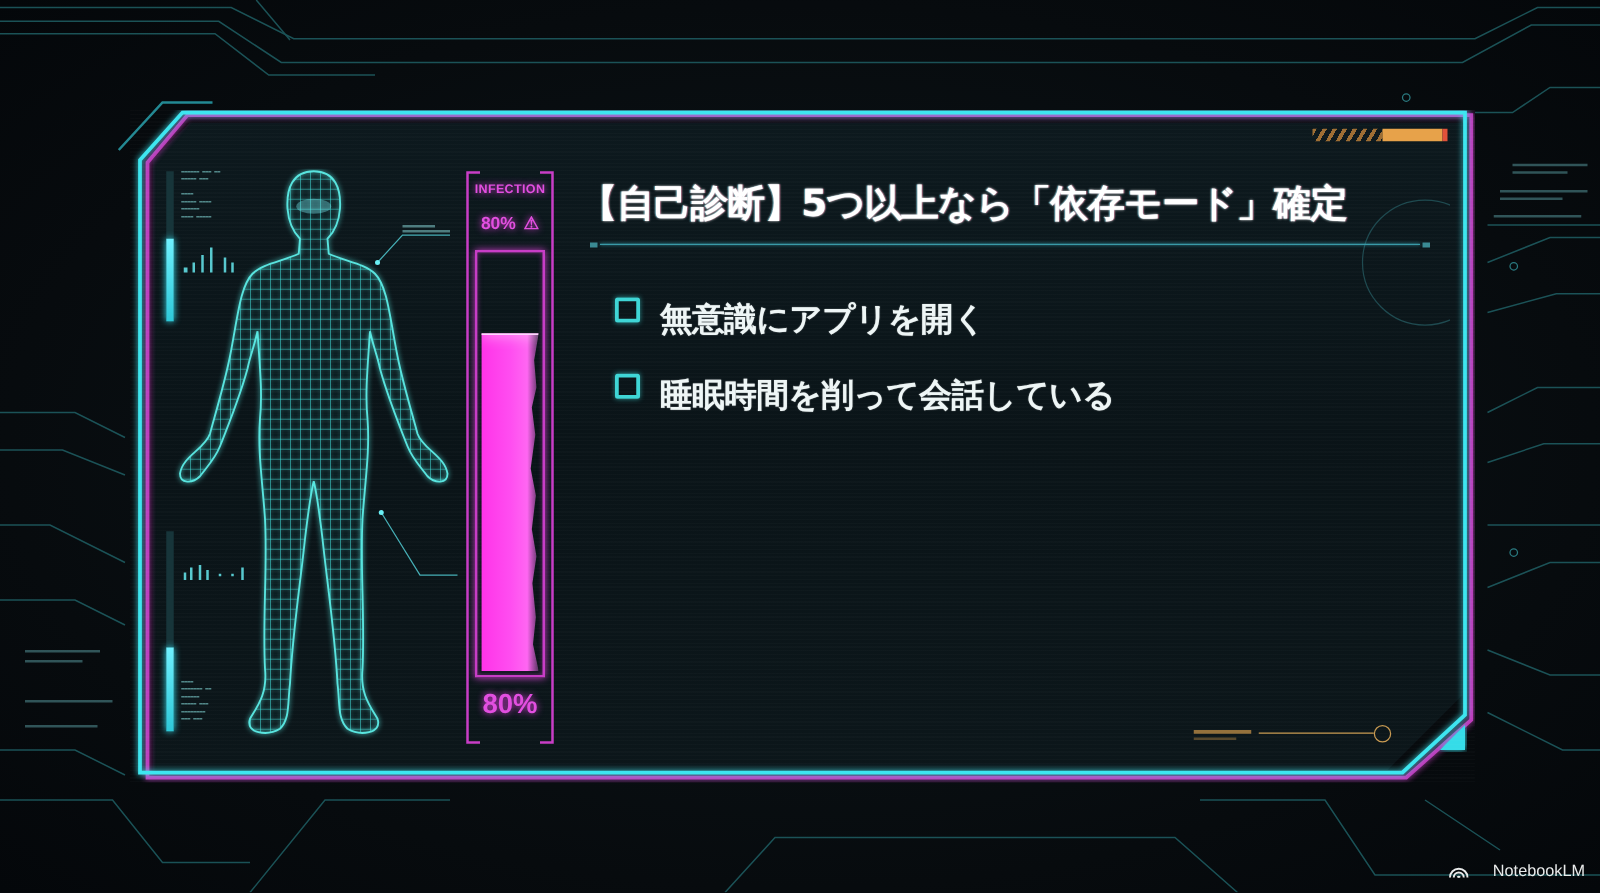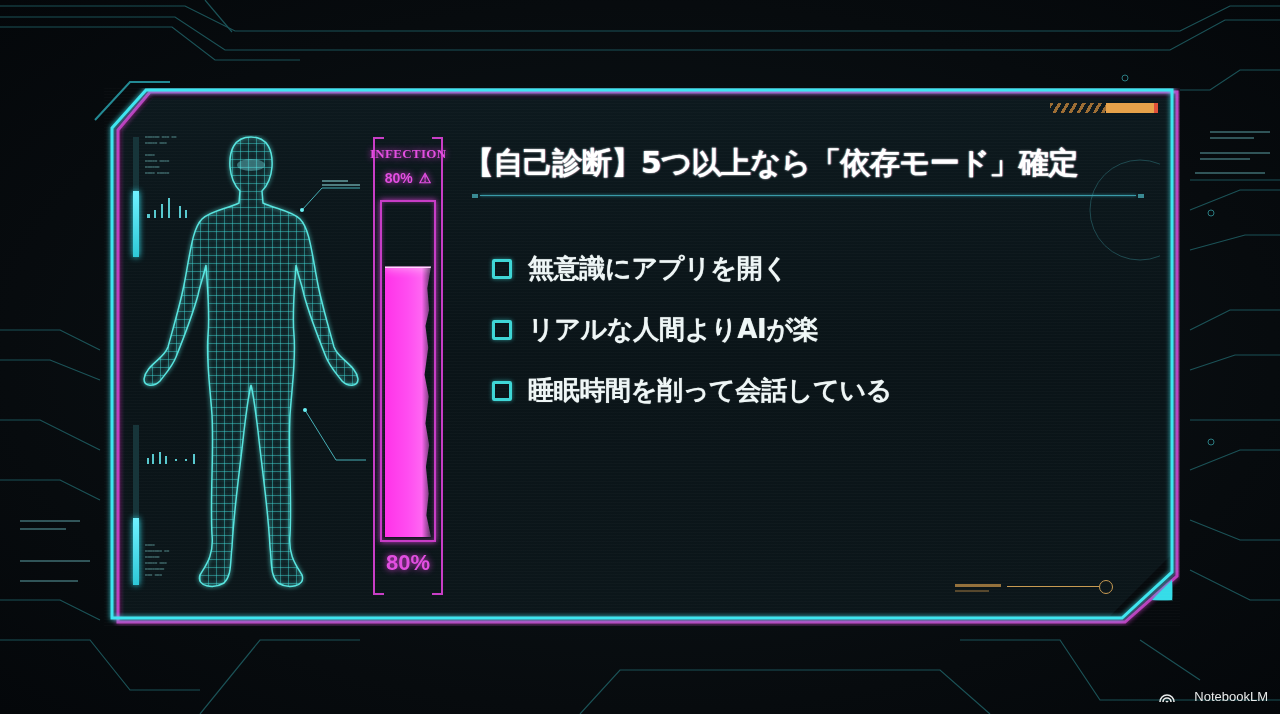--- a/index.html
+++ b/index.html
@@ -27,40 +27,40 @@
     }
 
     
     .hud-text { position: absolute; font-family: "DejaVu Sans Mono", monospace; font-size: 4px; color: #6fb7b7; line-height: 6px; opacity: .7; }
     .vbar { position: absolute; width: 6px; background: #17353a; }
     .vbar .fill { position: absolute; left: 0; right: 0; bottom: 0; background: linear-gradient(#6ff1ff, #2ec8d8); box-shadow: 0 0 6px #37e6f5; }
 
     
     .gauge { position: absolute; left: 370px; top: 134px; width: 76px; height: 464px; }
     .gauge-label { position: absolute; left: 0; width: 76px; text-align: center; color: #e24fe0; font-family: "Liberation Sans", sans-serif; font-weight: bold; text-shadow: 0 0 6px #d13ccf; }
-    .gauge-title { top: 12px; font-size: 13px; letter-spacing: 0.3px; font-family: Liberation Serif, serif; }
+    .gauge-title { top: 12px; font-size: 10px; letter-spacing: 0.3px; }
     .gauge-pct-top { top: 36px; font-size: 14px; }
     .gauge-pct-bottom { top: 416px; font-size: 22px; }
     .warn-icon { display: inline-block; margin-left: 6px; font-size: 14px; }
     .tube { position: absolute; left: 10px; top: 66px; width: 56px; height: 342px; border: 2px solid #c73dc6; box-shadow: 0 0 6px #c73dc6, inset 0 0 4px rgba(199,61,198,.5); }
     .tube-fill { position: absolute; left: 3px; right: 3px; bottom: 3px; height: 80%;
       background: linear-gradient(90deg, #ff33e8 0%, #ff4df0 50%, #ff66f2 80%, rgba(255,120,255,.3) 100%);
       box-shadow: 0 0 12px #ff2ee6;
       clip-path: polygon(0 0, 100% 0, 92% 8%, 96% 16%, 88% 22%, 94% 30%, 86% 40%, 95% 48%, 88% 58%, 96% 66%, 89% 74%, 95% 84%, 90% 92%, 100% 100%, 0 100%);
     }
     .tube-fill::before { content: ""; position: absolute; left: 0; right: 0; top: -2px; height: 3px; background: #ffd6ff; box-shadow: 0 0 10px #fff; }
 
     
     .title { position: absolute; left: 464px; top: 143px; font-family: "DejaVu Sans", sans-serif; font-weight: bold; font-size: 30px; color: #ffffff; letter-spacing: -0.5px; text-shadow: 0 0 2px #fff, 1px 0 0 rgba(255,60,120,.35), -1px 0 0 rgba(60,220,255,.35); white-space: nowrap; }
     .title-divider { position: absolute; left: 472px; top: 194px; width: 672px; height: 4px; }
     .title-divider .line { position: absolute; left: 8px; right: 8px; top: 1px; height: 1px; background: #3a9aa8; box-shadow: 0 0 3px #3ab8c8; }
     .title-divider .cap { position: absolute; top: 0; width: 6px; height: 4px; background: #3a8a93; }
 
     .checklist { position: absolute; left: 492px; top: 238px; }
-    .item { display: flex; align-items: center; height: 61px; }
+    .item { display: flex; align-items: flex-start; height: 61px; }
     .checkbox { width: 20px; height: 20px; border: 3px solid #3fd6d6; border-radius: 2px; margin-right: 16px; box-shadow: 0 0 4px rgba(63,214,214,.6); flex: none; }
     .item-label { font-size: 26px; font-weight: bold; color: #eef6f6; white-space: nowrap; letter-spacing: -0.3px; text-shadow: 0 0 1px rgba(255,255,255,.6); }
 
     .orange-bar { position: absolute; left: 1050px; top: 103px; width: 108px; height: 10px; }
     .orange-bar .stripes { position: absolute; left: 0; top: 0; width: 56px; height: 10px; background: repeating-linear-gradient(120deg, #c2833a 0 3px, transparent 3px 7px); opacity: .8; }
     .orange-bar .solid { position: absolute; left: 56px; top: 0; width: 48px; height: 10px; background: #e7a24a; }
     .orange-bar .tip { position: absolute; left: 104px; top: 0; width: 4px; height: 10px; background: #e0513a; }
 
     .slider { position: absolute; left: 955px; top: 582px; width: 160px; height: 20px; }
     .slider .t1 { position: absolute; left: 0; top: 2px; width: 46px; height: 3px; background: #b78845; opacity: .8; }
@@ -246,24 +246,20 @@
   <div class="cap" style="right:0"></div>
 </div>
 
 <div class="checklist">
   <div class="item">
     <span class="checkbox"></span>
     <span class="item-label">無意識にアプリを開く</span>
   </div>
   <div class="item">
     <span class="checkbox"></span>
-    <span class="item-label">リアルな人間よりAIが楽</span>
-  </div>
-  <div class="item">
-    <span class="checkbox"></span>
     <span class="item-label">睡眠時間を削って会話している</span>
   </div>
 </div>
 
 <div class="watermark">
   <svg width="16" height="12" viewBox="0 0 16 12">
     <g fill="none" stroke="#e8eaea" stroke-width="1.6">
       <path d="M1 11 A7 7 0 0 1 15 11"></path>
       <path d="M4 11 A4 4 0 0 1 12 11"></path>
       <path d="M7 11 A1.2 1.2 0 0 1 9 11"></path>

